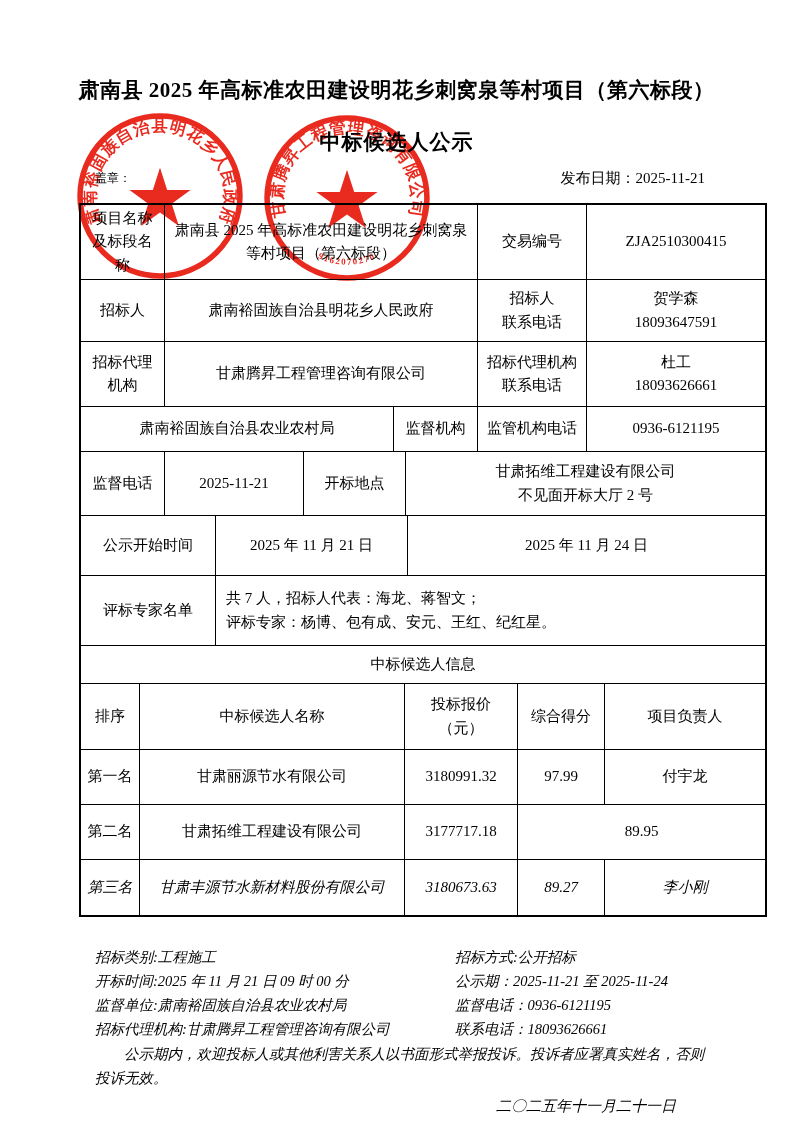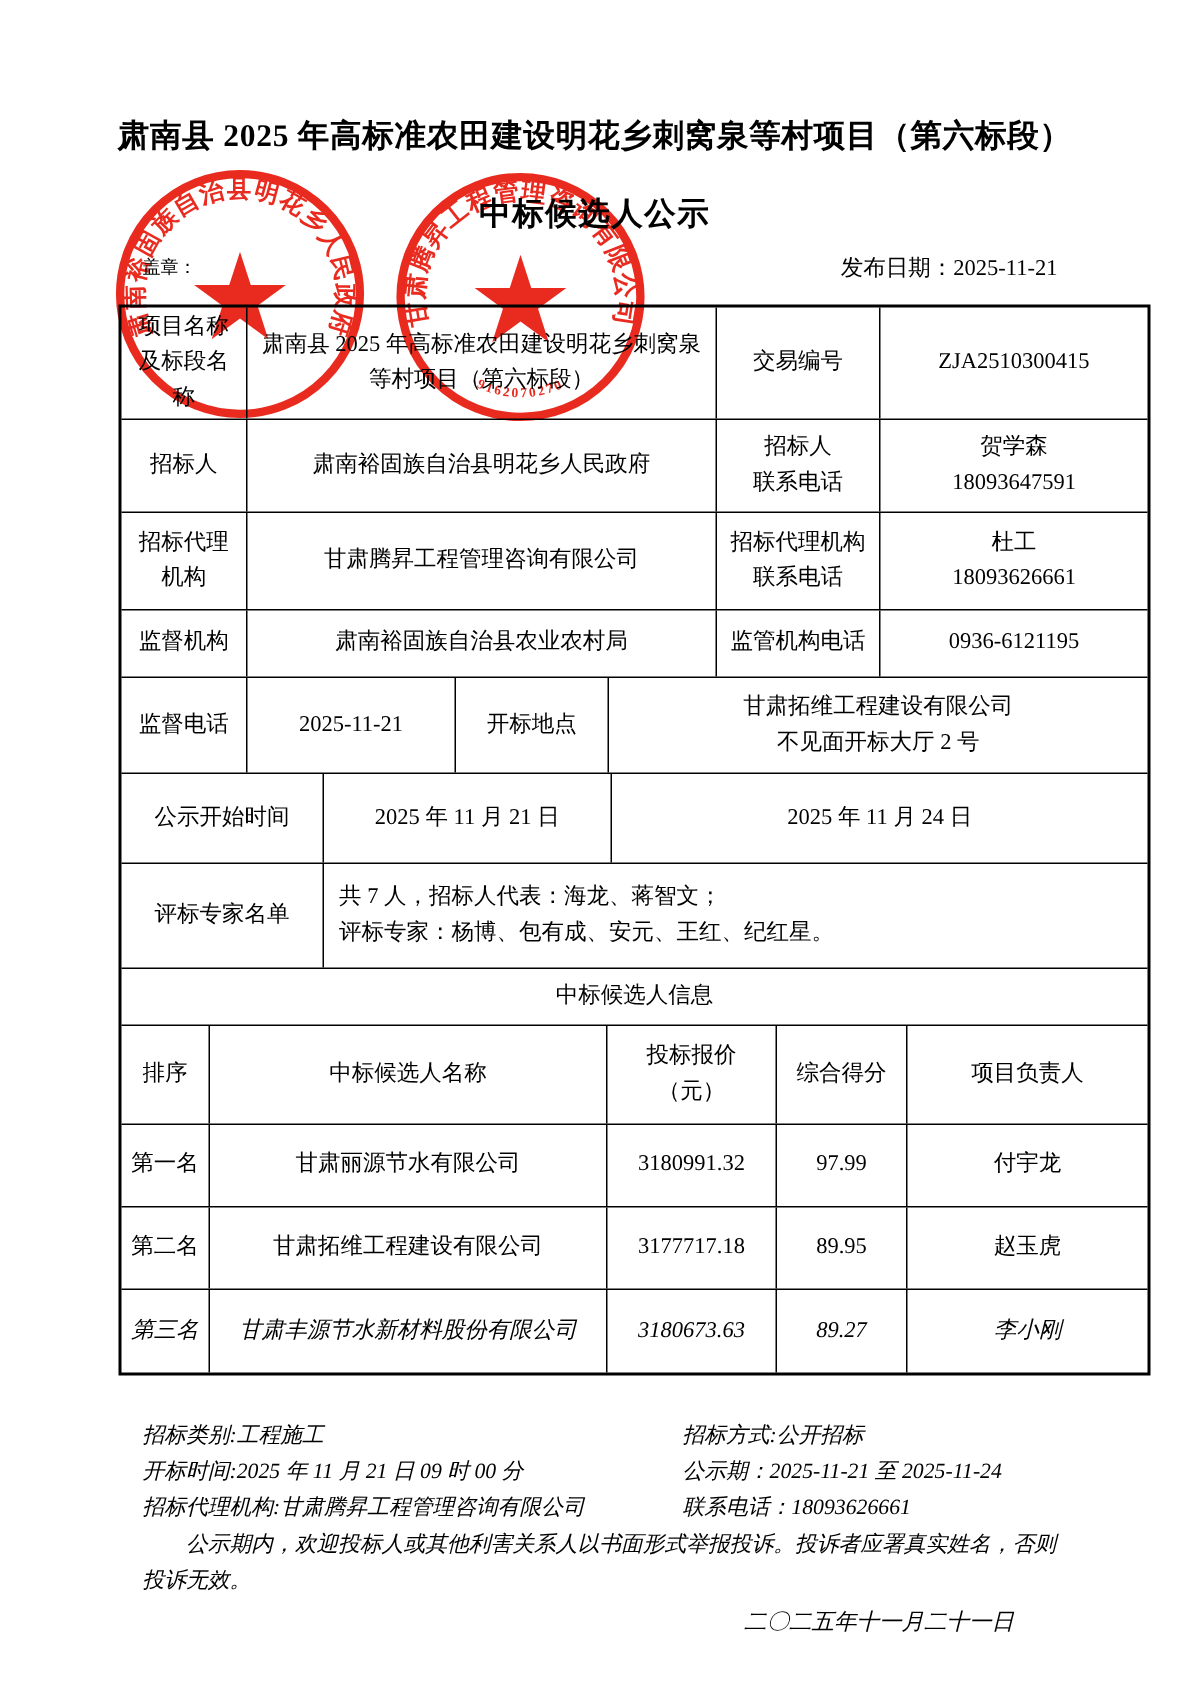--- a/index.html
+++ b/index.html
@@ -94,22 +94,22 @@
         <div>招标代理机构</div>
         <div>联系电话</div>
       </div>
       <div class="cell">
         <div>杜工</div>
         <div>18093626661</div>
       </div>
     </div>
 
     <div class="row r4">
+      <div class="cell wB">肃南裕固族自治县农业农村局</div>
       <div class="cell wA">监督机构</div>
-      <div class="cell wB">肃南裕固族自治县农业农村局</div>
       <div class="cell wC">监管机构电话</div>
       <div class="cell">0936-6121195</div>
     </div>
 
     <div class="row r5">
       <div class="cell w5a">监督电话</div>
       <div class="cell w5b">2025-11-21</div>
       <div class="cell w5c">开标地点</div>
       <div class="cell">
         <div>甘肃拓维工程建设有限公司</div>
@@ -149,41 +149,44 @@
       <div class="cell wc3">3180991.32</div>
       <div class="cell wc4">97.99</div>
       <div class="cell">付宇龙</div>
     </div>
 
     <div class="row r11">
       <div class="cell wc1">第二名</div>
       <div class="cell wc2">甘肃拓维工程建设有限公司</div>
       <div class="cell wc3">3177717.18</div>
       <div class="cell wc4">89.95</div>
-      <div class="cell">赵玉虎</div>
     </div>
 
     <div class="row r12">
       <div class="cell wc1">第三名</div>
       <div class="cell wc2">甘肃丰源节水新材料股份有限公司</div>
       <div class="cell wc3">3180673.63</div>
       <div class="cell wc4">89.27</div>
       <div class="cell">李小刚</div>
     </div>
 
   </div>
 
   <div class="footer">
     <div class="fline">
       <span class="fleft">招标类别:工程施工</span>
       <span class="fright">招标方式:公开招标</span>
     </div>
     <div class="fline">
       <span class="fleft">开标时间:2025 年 11 月 21 日 09 时 00 分</span>
       <span class="fright">公示期：2025-11-21 至 2025-11-24</span>
+    </div>
+    <div class="fline">
+      <span class="fleft">监督单位:肃南裕固族自治县农业农村局</span>
+      <span class="fright">监督电话：0936-6121195</span>
     </div>
     <div class="fline">
       <span class="fleft">招标代理机构:甘肃腾昇工程管理咨询有限公司</span>
       <span class="fright">联系电话：18093626661</span>
     </div>
     <div class="notice">公示期内，欢迎投标人或其他利害关系人以书面形式举报投诉。投诉者应署真实姓名，否则投诉无效。</div>
     <div class="docdate">二〇二五年十一月二十一日</div>
   </div>
 
   <svg class="stamp stamp-left" viewBox="0 0 170 170">

